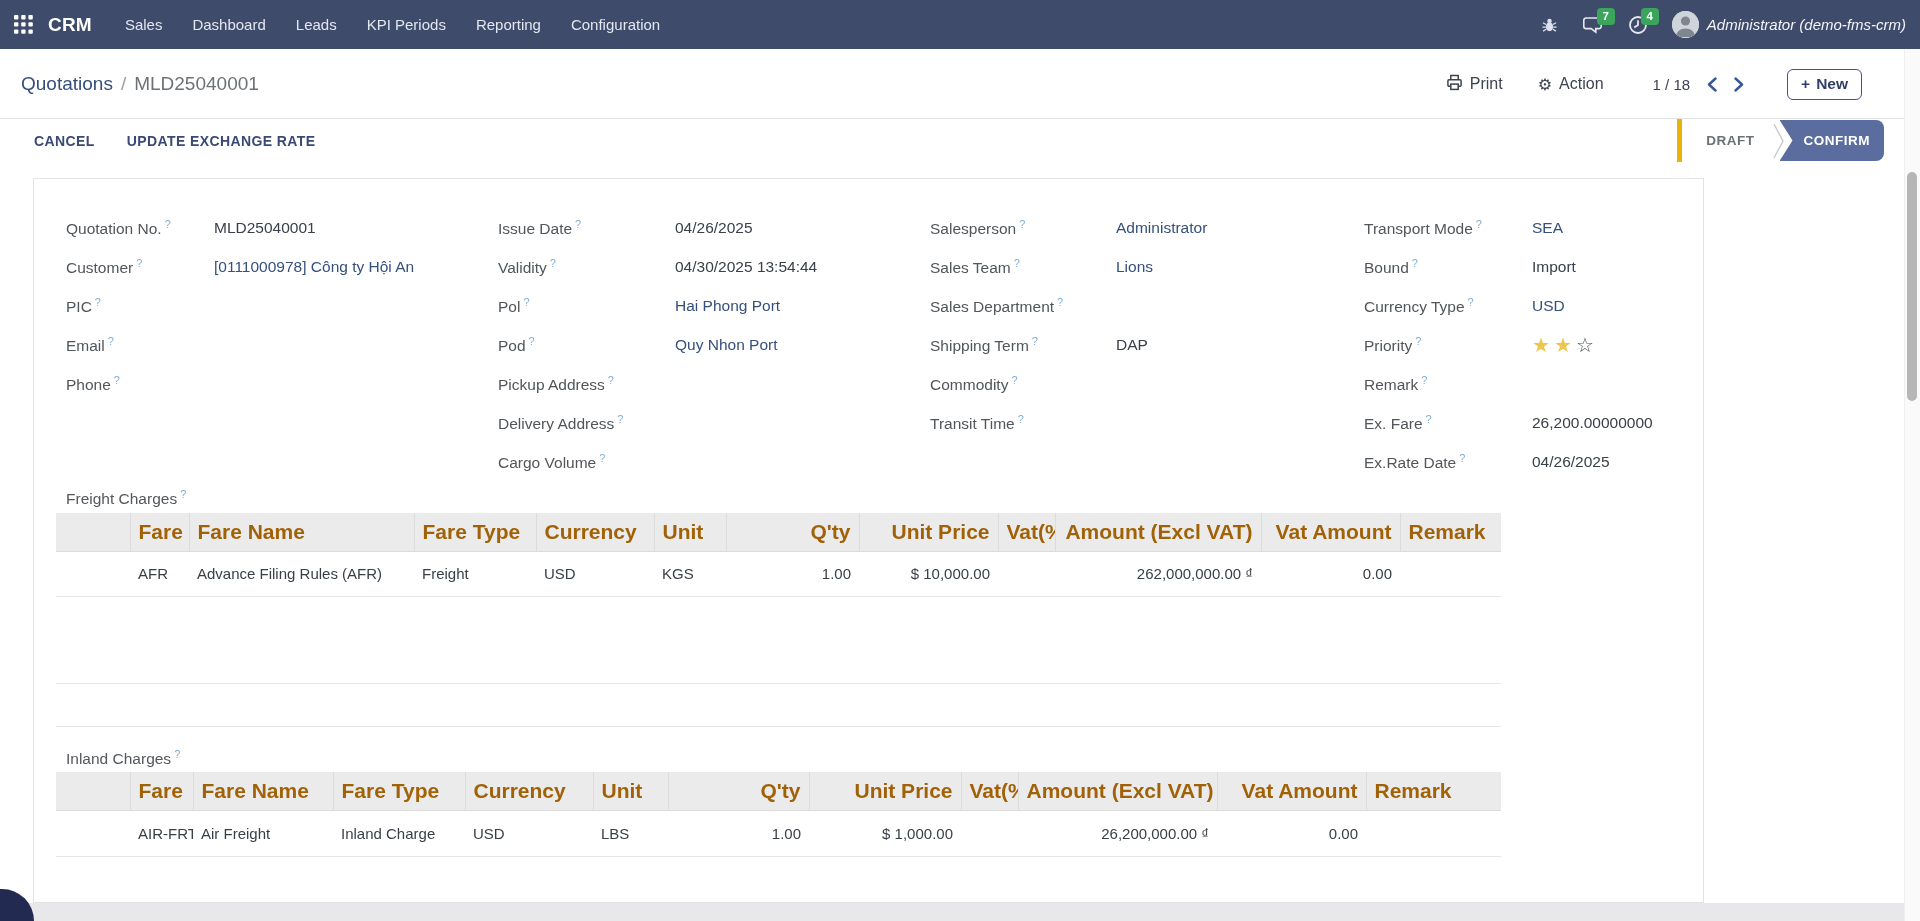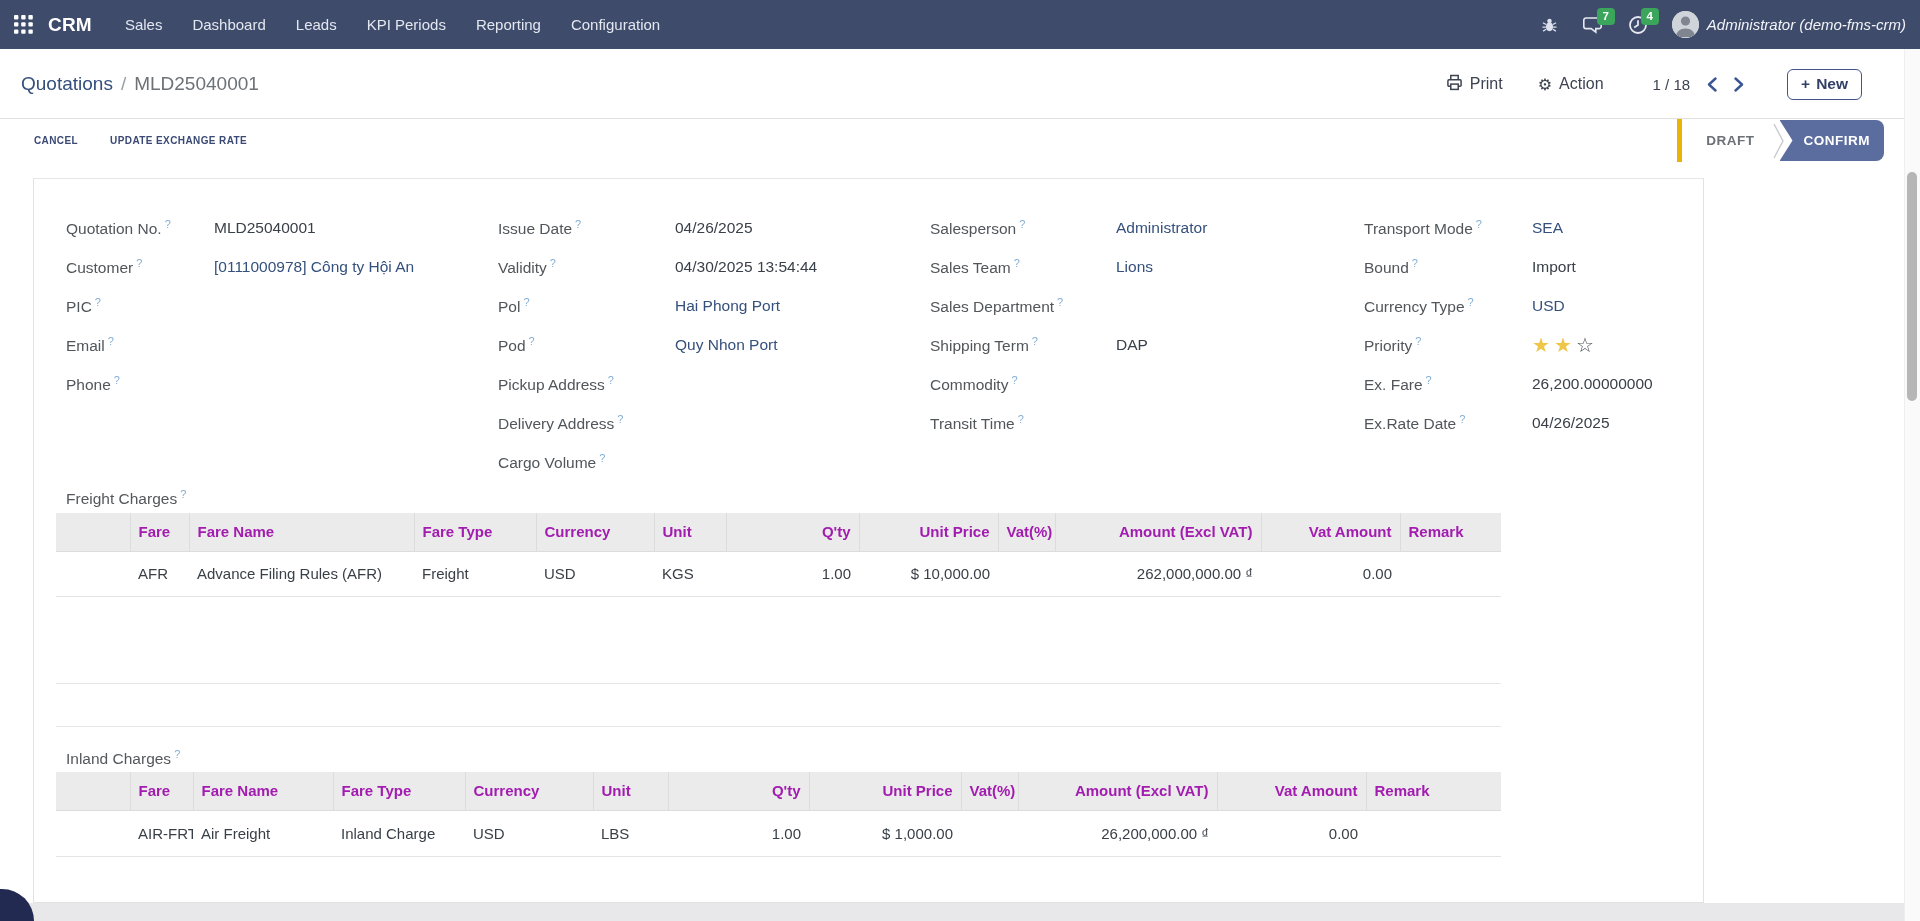--- a/index.html
+++ b/index.html
@@ -29,21 +29,21 @@
   .cp-btn { display:flex; align-items:center; gap:7px; font-size:16px; color:#3d4350; cursor:pointer; }
   .gear-glyph { font-size:16px; color:#3d4350; }
   .pager { display:flex; align-items:center; gap:17px; margin-left:14px; }
   .pager-count { font-size:15px; color:#3d4350; }
   .pg-chev { cursor:pointer; display:flex; align-items:center; }
   .new-btn { margin-left:8px; border:1px solid #44538c; border-radius:6px; background:#fff; height:31px; padding:0 13px; display:flex; align-items:center; gap:6px; color:#323f66; font-size:15.5px; font-weight:bold; cursor:pointer; }
 
   
   .statusbar { position:absolute; top:119px; left:0; width:1920px; height:43px; background:#fff; }
   .sb-left { position:absolute; left:34px; top:0; height:43px; display:flex; align-items:center; gap:32px; }
-  .sb-btn { font-size:10px; font-weight:bold; letter-spacing:.4px; color:#3a4a75; cursor:pointer; }
+  .sb-btn { font-size:14px; font-weight:bold; letter-spacing:.4px; color:#3a4a75; cursor:pointer; }
   .status-widget { position:absolute; right:36px; top:0; height:43px; display:flex; align-items:center; background:#fff; border-left:5px solid #eab308; padding-left:10px; }
   .st-draft { font-size:13.5px; font-weight:bold; letter-spacing:.5px; color:#6b7177; padding:0 18px 0 14px; cursor:pointer; }
   .st-chev { display:flex; align-items:center; margin-right:-4px; }
   .st-confirm { height:41px; background:#5b6c9f; color:#fff; font-size:13.5px; font-weight:bold; letter-spacing:.5px; display:flex; align-items:center; padding:0 14px 0 24px; border-radius:0 8px 8px 0; clip-path:polygon(0 0,100% 0,100% 100%,0 100%,13px 50%); cursor:pointer; }
 
   
   .sheet { position:absolute; top:178px; left:33px; width:1671px; height:725px; background:#fff; border:1px solid #e2e2e2; border-top:1px solid #e6e6e6; }
   .page-footer { position:absolute; top:903px; left:0; width:1920px; height:18px; background:#e8e8ea; }
   .chat-bubble { position:absolute; left:-30px; top:889px; width:64px; height:64px; border-radius:50%; background:#232a52; }
 
@@ -62,21 +62,21 @@
   .star.filled { color:#efc64a; }
   .star.empty { color:#4c5258; }
 
   
   .sec-title { position:absolute; left:32px; font-size:15.5px; color:#54585c; }
   .sec-title.freight { top:309px; }
   .sec-title.inland  { top:569px; }
   .chg-table { position:absolute; left:22px; width:1445px; border-collapse:collapse; table-layout:fixed; }
   .chg-table.freight { top:334px; }
   .chg-table.inland  { top:593px; }
-  .chg-table th { height:38px; background:#ebebeb; font-size:15px; font-weight:bold; color:#a21caf; text-align:left; padding:0 8px; border-bottom:1px solid #dcdcdc; white-space:nowrap; overflow:hidden; cursor:pointer; }
+  .chg-table th { height:38px; background:#ebebeb; font-size:21px; font-weight:bold; color:#a16207; text-align:left; padding:0 8px; border-bottom:1px solid #dcdcdc; white-space:nowrap; overflow:hidden; cursor:pointer; }
   .chg-table th + th { border-left:1px solid #dcdcdc; }
   .chg-table td { font-size:15px; color:#383f47; padding:0 8px; border-bottom:1px solid #e4e4e4; white-space:nowrap; overflow:hidden; cursor:pointer; }
   .chg-table.freight td { height:45px; }
   .chg-table.inland td { height:46px; }
   .chg-table .num, .chg-table th.num { text-align:right; }
   .blank-row { position:absolute; left:22px; width:1445px; border-bottom:1px solid #e6e6e6; }
   .blank-row.a { top:417px; height:88px; }
   .blank-row.b { top:505px; height:43px; }
 
   
@@ -292,20 +292,24 @@
       <div class="flabel"><span>Bound</span><sup class="help">?</sup></div>
       <div class="fvalue">Import</div>
     </div>
     <div class="frow">
       <div class="flabel"><span>Currency Type</span><sup class="help">?</sup></div>
       <div class="fvalue link">USD</div>
     </div>
     <div class="frow">
       <div class="flabel"><span>Priority</span><sup class="help">?</sup></div>
       <div class="fvalue"><span class="star filled">★</span><span class="star filled">★</span><span class="star empty">☆</span></div>
+    </div>
+    <div class="frow">
+      <div class="flabel"><span>Remark</span><sup class="help">?</sup></div>
+      <div class="fvalue"></div>
     </div>
     <div class="frow">
       <div class="flabel"><span>Ex. Fare</span><sup class="help">?</sup></div>
       <div class="fvalue">26,200.00000000</div>
     </div>
     <div class="frow">
       <div class="flabel"><span>Ex.Rate Date</span><sup class="help">?</sup></div>
       <div class="fvalue">04/26/2025</div>
     </div>
   </div>

